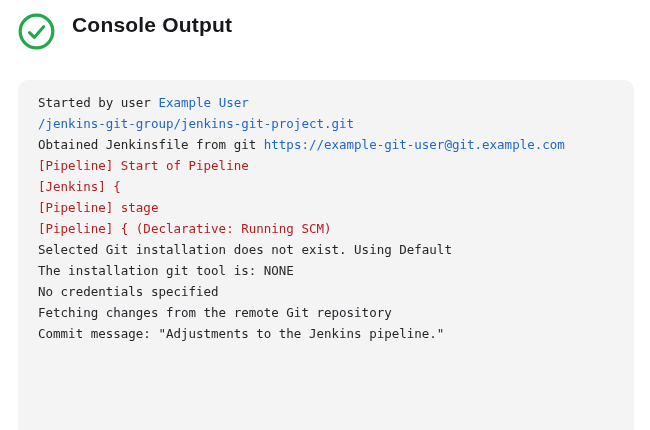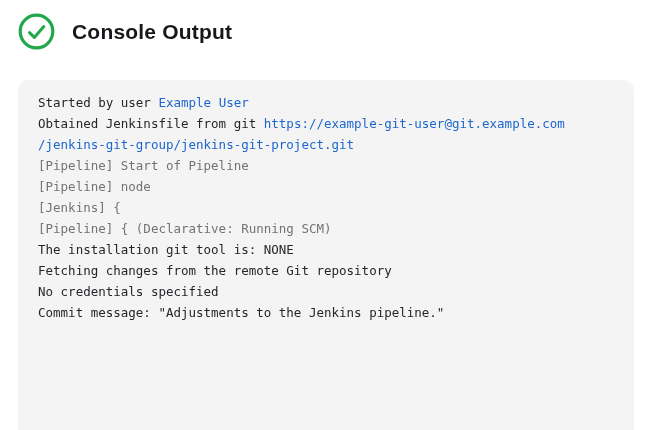--- a/index.html
+++ b/index.html
@@ -8,21 +8,21 @@
     position: relative;
     background: #ffffff;
     overflow: hidden;
     font-family: "Liberation Sans", sans-serif;
   }
   .header {
     position: absolute;
     left: 18px;
     top: 13px;
     display: flex;
-    align-items: center;
+    align-items: flex-start;
     gap: 17px;
   }
   .status-icon-wrap { width: 37px; height: 37px; display: block; }
   .status-icon { width: 37px; height: 37px; display: block; }
   .page-title {
     font-size: 21px;
     font-weight: 700;
     color: #17181b;
     letter-spacing: 0.2px;
   }
@@ -35,41 +35,42 @@
     background: #f4f4f5;
     border-radius: 10px;
     padding: 12px 20px;
     font-family: "DejaVu Sans Mono", monospace;
     font-size: 12.5px;
     line-height: 21px;
     overflow: hidden;
   }
   .console-line { white-space: pre; }
   .seg-plain { color: #24262a; }
-  .seg-muted { color: #737373; }
+  .seg-muted { color: #b91c1c; }
   a.seg-link { color: #1d66cc; text-decoration: none; cursor: pointer; }
 </style>
 </head>
 <body>
 
 <div class="header">
   <span class="status-icon-wrap">
     <svg class="status-icon" viewBox="0 0 37 37" aria-hidden="true">
       <circle cx="18.5" cy="18.5" r="16.3" fill="none" stroke="#22A84B" stroke-width="3.2"></circle>
       <path d="M11.5 19.6 L16.3 24.4 L25.8 13.6" fill="none" stroke="#22A84B" stroke-width="3" stroke-linecap="round" stroke-linejoin="round"></path>
     </svg>
   </span>
   <h1 class="page-title">Console Output</h1>
 </div>
 
 <div class="console-box">
     <div class="console-line"><span class="seg-plain">Started by user </span><a class="seg-link" href="#">Example User</a></div>
+    <div class="console-line"><a class="seg-link" href="#">/jenkins-git-group/jenkins-git-project.git</a></div>
     <div class="console-line"><span class="seg-plain">Obtained Jenkinsfile from git </span><a class="seg-link" href="#">https://example-git-user@git.example.com</a></div>
-    <div class="console-line"><a class="seg-link" href="#">/jenkins-git-group/jenkins-git-project.git</a></div>
     <div class="console-line"><span class="seg-muted">[Pipeline] Start of Pipeline</span></div>
-    <div class="console-line"><span class="seg-muted">[Pipeline] node</span></div>
     <div class="console-line"><span class="seg-muted">[Jenkins] {</span></div>
+    <div class="console-line"><span class="seg-muted">[Pipeline] stage</span></div>
     <div class="console-line"><span class="seg-muted">[Pipeline] { (Declarative: Running SCM)</span></div>
+    <div class="console-line"><span class="seg-plain">Selected Git installation does not exist. Using Default</span></div>
     <div class="console-line"><span class="seg-plain">The installation git tool is: NONE</span></div>
+    <div class="console-line"><span class="seg-plain">No credentials specified</span></div>
     <div class="console-line"><span class="seg-plain">Fetching changes from the remote Git repository</span></div>
-    <div class="console-line"><span class="seg-plain">No credentials specified</span></div>
     <div class="console-line"><span class="seg-plain">Commit message: "Adjustments to the Jenkins pipeline."</span></div>
   </div>
 
 </body></html>

